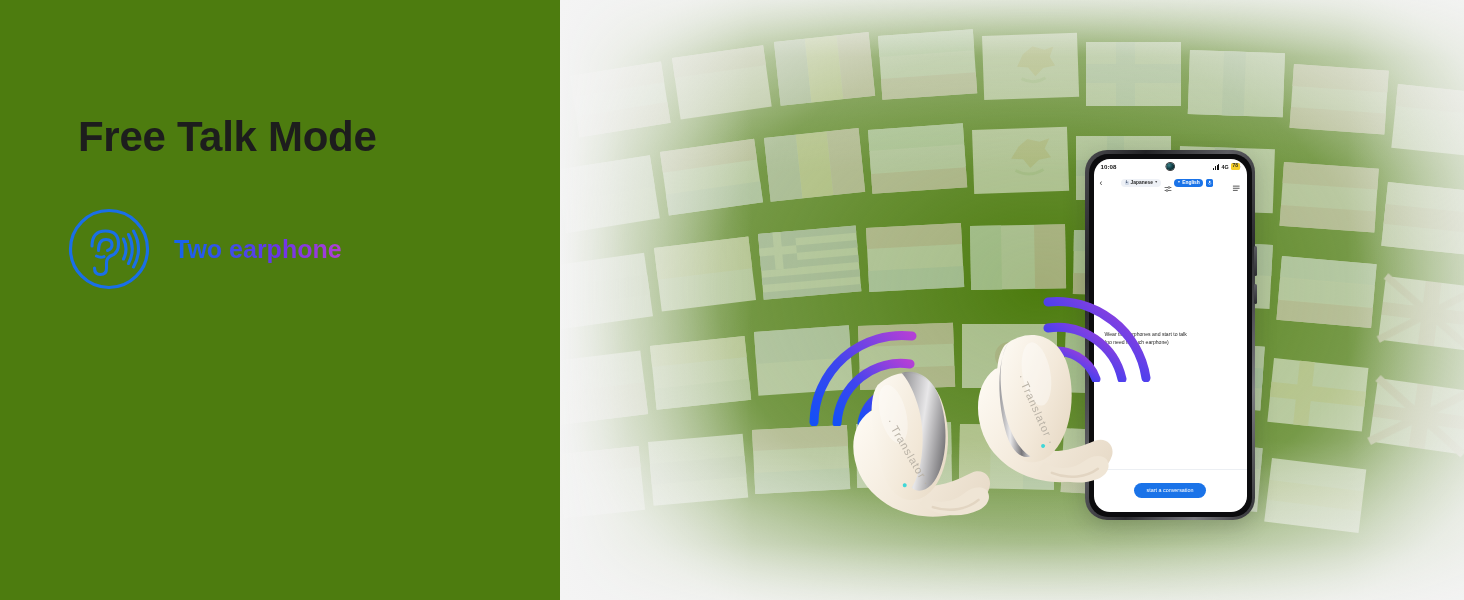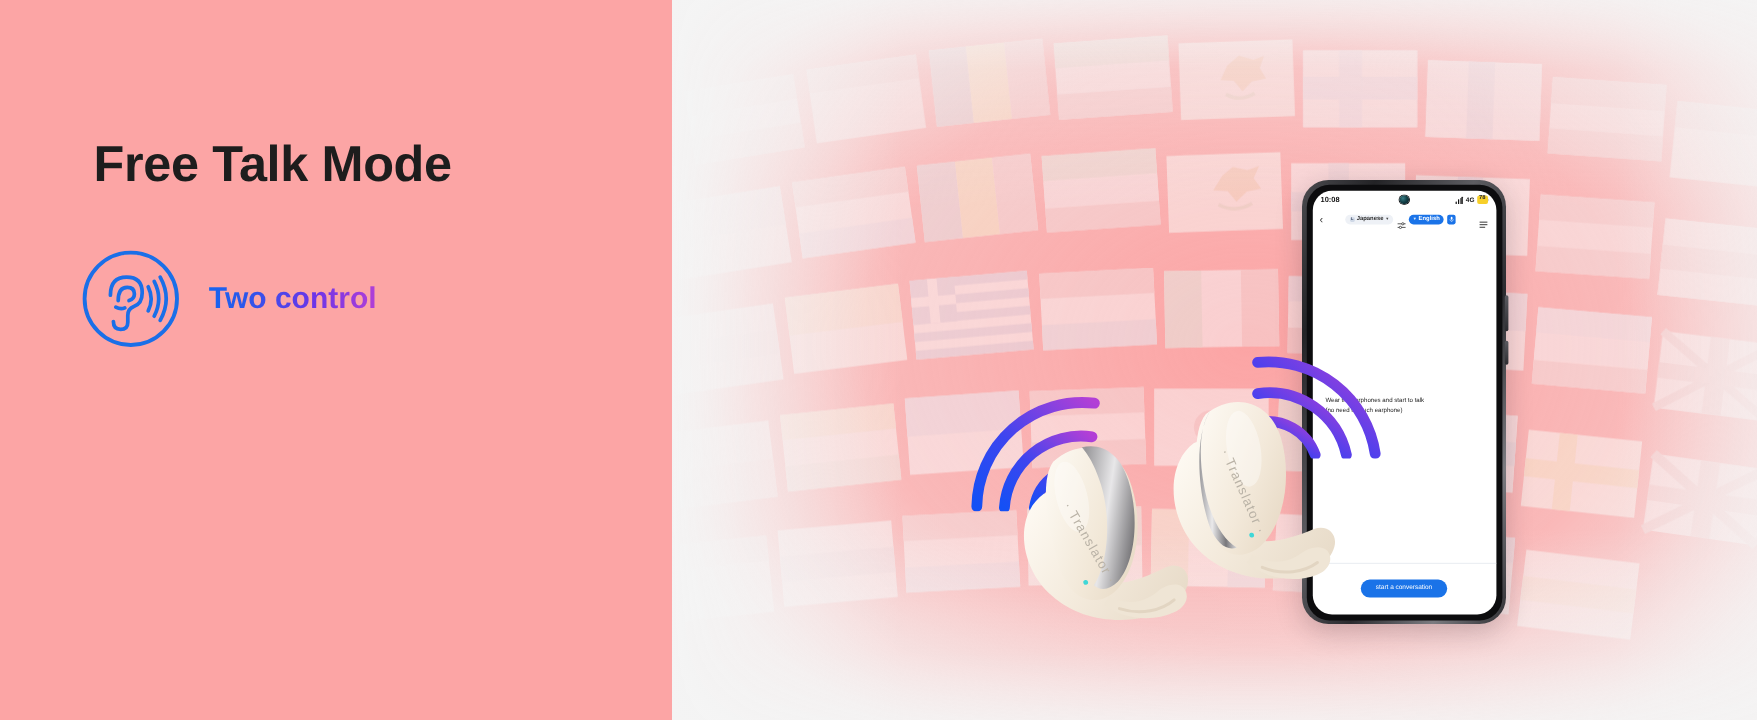--- a/index.html
+++ b/index.html
@@ -13,21 +13,21 @@
     font-family: "Liberation Sans", sans-serif;
     overflow: hidden;
     position: relative;
   }
 
   #stage {
     position: absolute;
     inset: 0;
     width: 1464px;
     height: 600px;
-    background: #fca5a5;
+    background: #4d7c0f;
     overflow: hidden;
   }
 
   
   .flagwall {
     position: absolute;
     left: 560px;
     top: -20px;
     width: 960px;
     height: 640px;
@@ -549,21 +549,21 @@
       <svg viewBox="0 0 86 86" width="86" height="86" xmlns="http://www.w3.org/2000/svg">
         <circle cx="43" cy="43" r="38.5" fill="none" stroke="#1a6fe8" stroke-width="3.2"></circle>
         <path d="M26 40 q0 -15 13.5 -15 q13 0 13 13 q0 9 -7 11.5 q-5 2 -5 7.5 l0 5.5 q0 6 -6 6 q-6 0 -6 -6.5" fill="none" stroke="#1a6fe8" stroke-width="3.1" stroke-linecap="round"></path>
         <path d="M32.5 44.5 q0 -11 7.5 -11 q6 0 6 5.5 q0 4 -4.5 5.5" fill="none" stroke="#1a6fe8" stroke-width="3.1" stroke-linecap="round"></path>
         <path d="M30.5 50 q4 2.2 7.5 0.6" fill="none" stroke="#1a6fe8" stroke-width="3.1" stroke-linecap="round"></path>
         <path d="M57.5 33 q5 10 0 20" fill="none" stroke="#1a6fe8" stroke-width="3.1" stroke-linecap="round"></path>
         <path d="M62.5 28.5 q7.5 14.5 0 29" fill="none" stroke="#1a6fe8" stroke-width="3.1" stroke-linecap="round"></path>
         <path d="M67.5 25 q10 18 0 36" fill="none" stroke="#1a6fe8" stroke-width="3.1" stroke-linecap="round"></path>
       </svg>
     </div>
-    <div class="feature-label">Two control</div>
+    <div class="feature-label">Two earphone</div>
   </div>
 
 
   <div class="arcs arcs-left">
     <svg viewBox="0 0 118 100" width="118" height="100" xmlns="http://www.w3.org/2000/svg">
       <defs>
         <linearGradient id="gradL" x1="0" y1="1" x2="1" y2="0">
           <stop offset="0%" stop-color="#1450f5"></stop>
           <stop offset="45%" stop-color="#3d45ef"></stop>
           <stop offset="100%" stop-color="#b23fd6"></stop>

